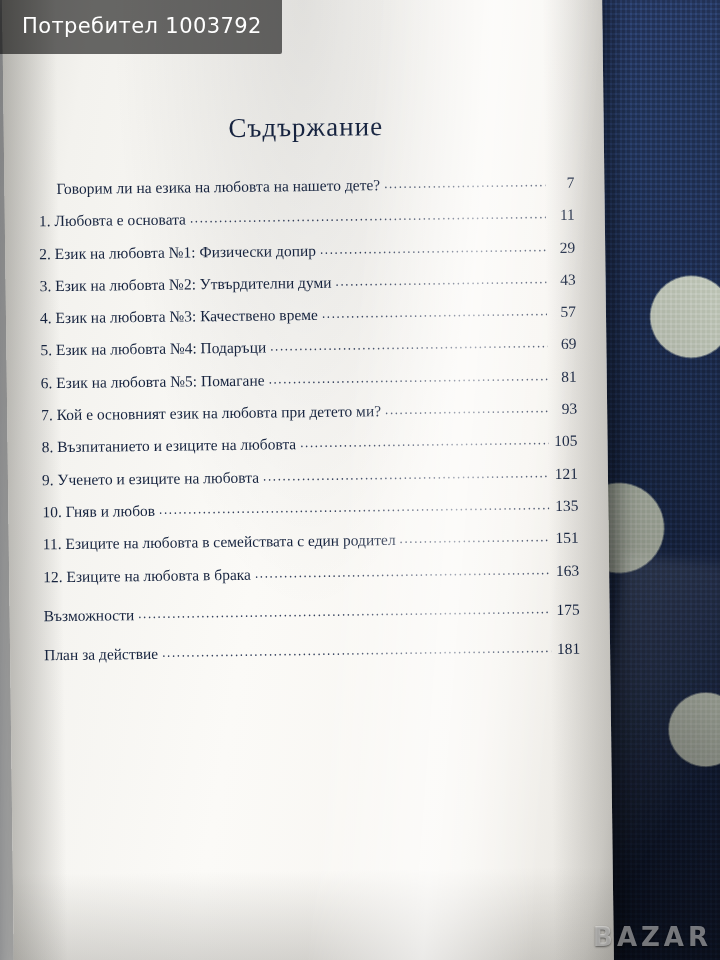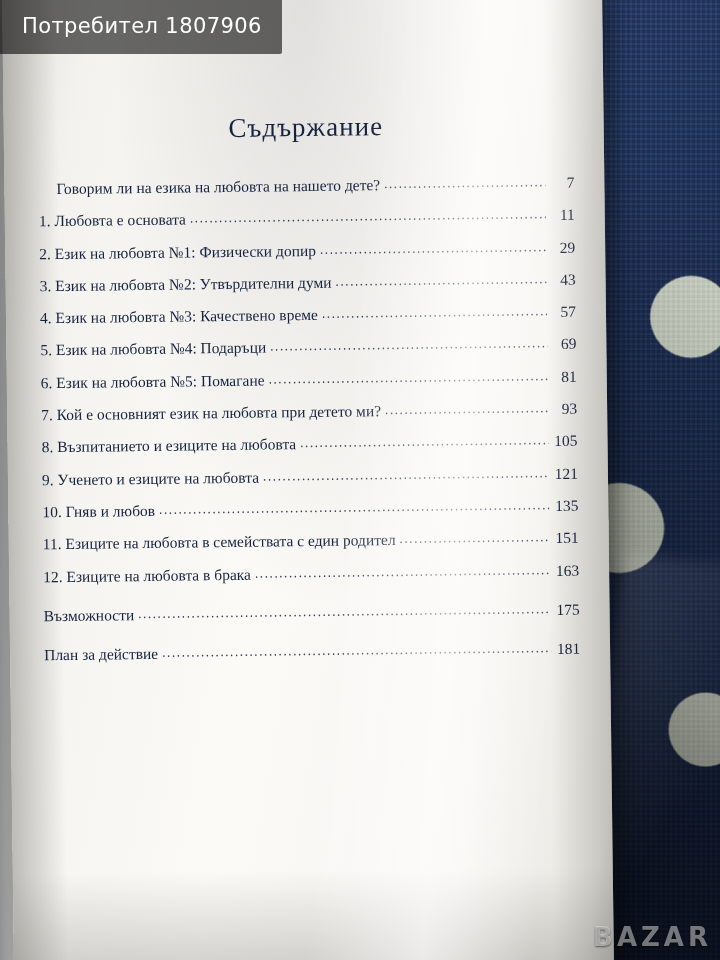--- a/index.html
+++ b/index.html
@@ -283,16 +283,16 @@
             <span class="page-num">181</span>
           </li>
 
         </ul>
       </div>
 
       <div class="page-sheen"></div>
     </div>
   </div>
 
-  <div class="user-badge">Потребител 1807906</div>
+  <div class="user-badge">Потребител 1003792</div>
   <div class="wm">BAZAR</div>
 
 </div>
 
 </body></html>

